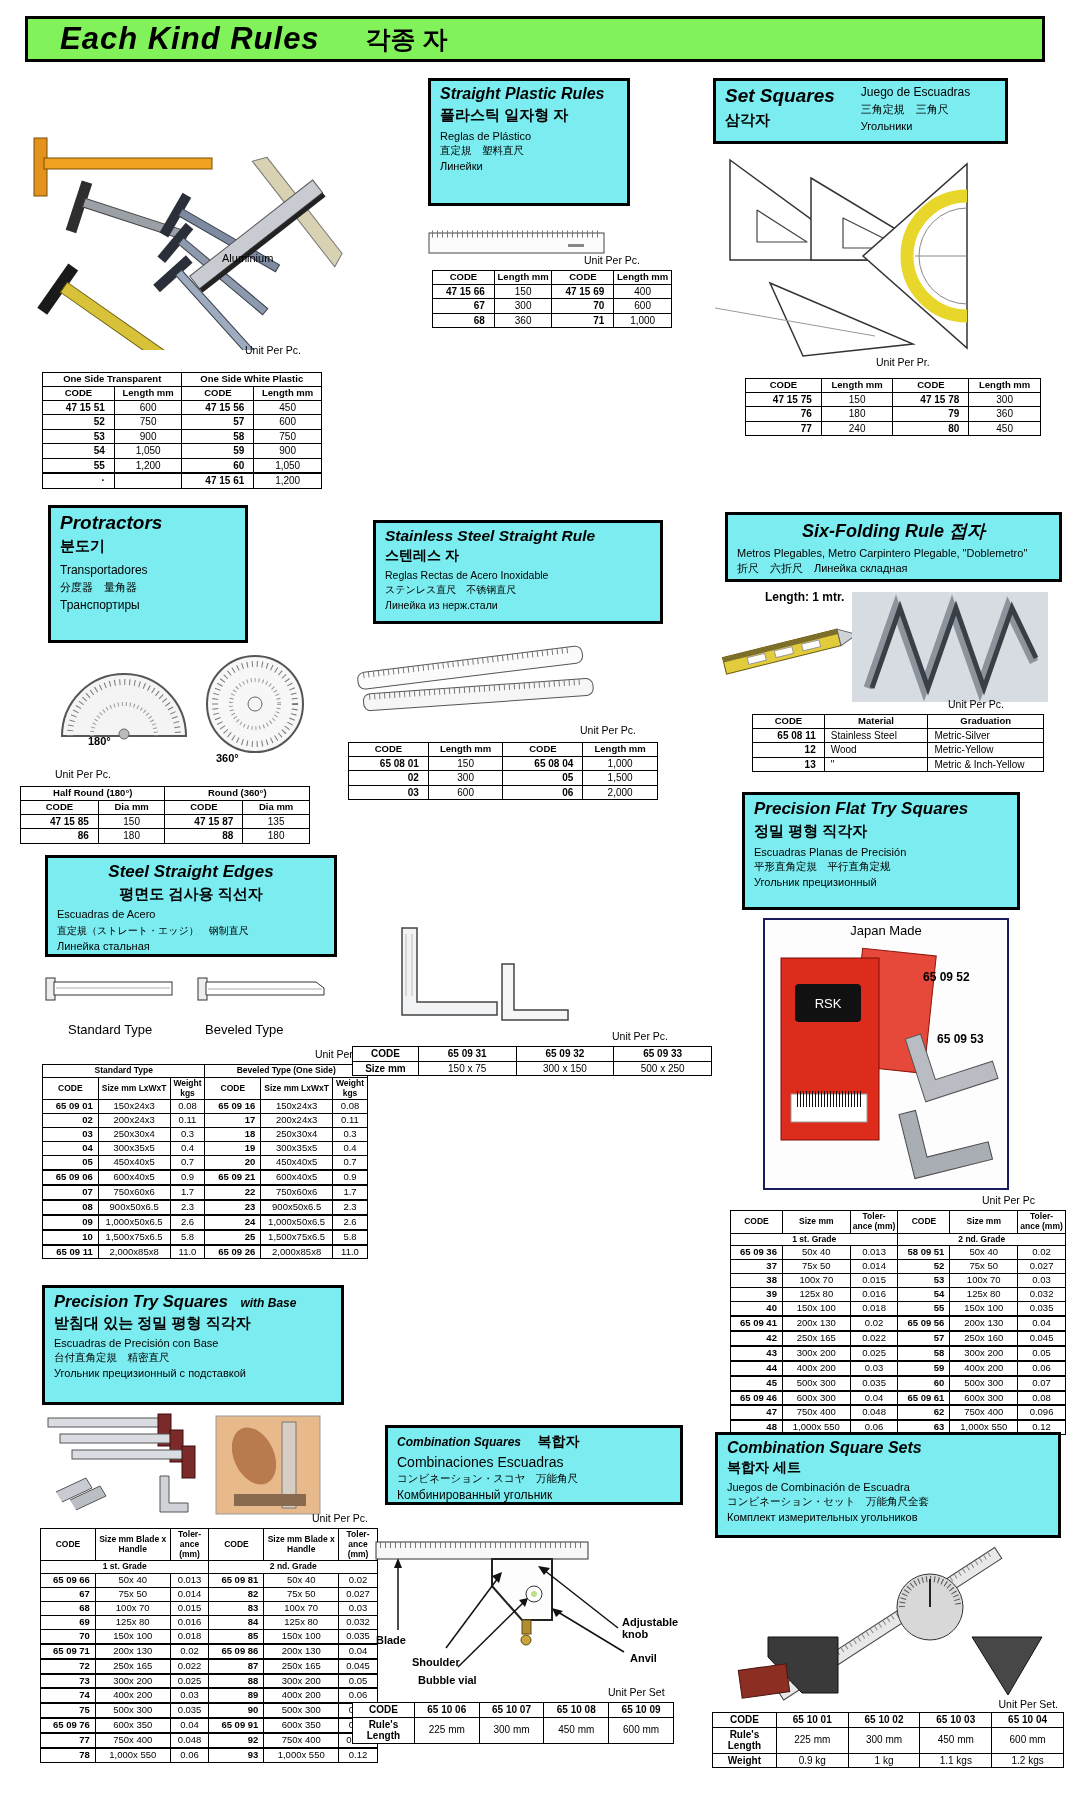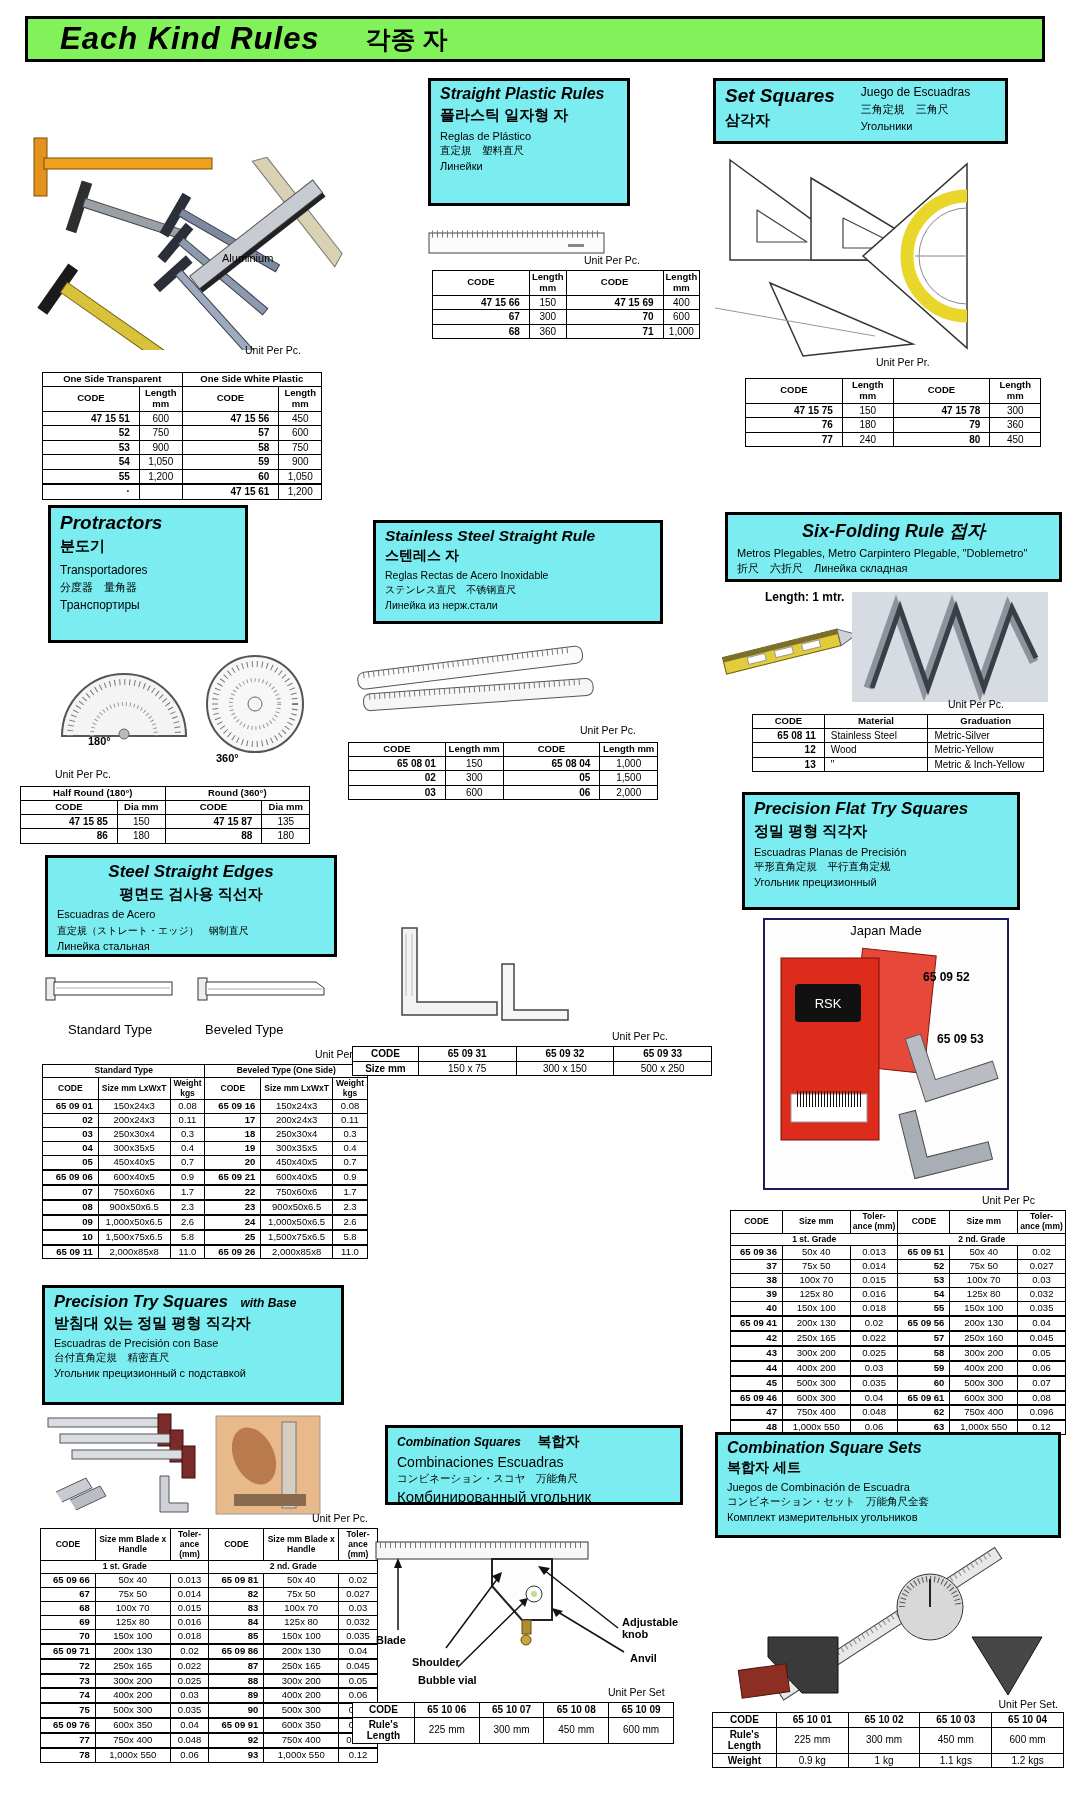--- a/index.html
+++ b/index.html
@@ -13,21 +13,21 @@
   .ttl{font-weight:bold;font-style:italic;}
   .ko{font-weight:bold;}
   .sub{font-weight:normal;}
   .hrow{display:flex;align-items:baseline;gap:14px;}
   .unit{font-size:10.5px;}
   .cap{font-size:11px;}
   .tbl{border-collapse:collapse;font-size:10px;background:#fff;}
   .tbl th,.tbl td{border:1px solid #000;text-align:center;vertical-align:middle;padding:1px 2px;line-height:1.15;}
   .tbl th{font-weight:bold;font-size:9.5px;}
   .tbl tbody+tbody td{border-top:2px solid #000;}
-  .tbl4 td:nth-child(1),.tbl4 td:nth-child(3){font-weight:bold;text-align:right;padding-right:9px;white-space:nowrap;padding-left:48px;}
+  .tbl4 td:nth-child(1),.tbl4 td:nth-child(3){font-weight:bold;text-align:right;padding-right:9px;white-space:nowrap;}
   .tbl6 td:nth-child(1),.tbl6 td:nth-child(4){font-weight:bold;text-align:right;padding-right:5px;white-space:nowrap;}
   .tbl6{font-size:9.5px;}
   .tbl6 th{font-size:8.5px;}
   .tblmat td:nth-child(1){font-weight:bold;text-align:right;padding-right:8px;}
   .tblmat td:nth-child(2),.tblmat td:nth-child(3){text-align:left;padding-left:6px;}
   .firstcol tr td:first-child{font-weight:bold;}
   .firstrow tr:first-child td{font-weight:bold;}
   .rt{text-align:right;}
   svg{display:block;}
 </style>
@@ -487,21 +487,21 @@
       <tr>
         <th colspan="3">1 st. Grade</th>
         <th colspan="3">2 nd. Grade</th>
       </tr>
     </thead>
     <tbody>
         <tr>
           <td>65 09 36</td>
           <td>50x 40</td>
           <td>0.013</td>
-          <td>65 09 51</td>
+          <td>58 09 51</td>
           <td>50x 40</td>
           <td>0.02</td>
         </tr>
         <tr>
           <td>37</td>
           <td>75x 50</td>
           <td>0.014</td>
           <td>52</td>
           <td>75x 50</td>
           <td>0.027</td>
@@ -944,21 +944,21 @@
       </tbody>
   </table>
 
   <div class="abs cyan" style="left:385px;top:1425px;width:298px;height:80px;">
     <div>
       <span class="ttl" style="font-size:12px;">Combination Squares</span>
       <span class="ko" style="font-size:14px;margin-left:12px;">복합자</span>
     </div>
     <div class="sub" style="font-size:14px;margin-top:3px;">Combinaciones Escuadras</div>
     <div class="sub" style="font-size:10.5px;margin-top:2px;">コンビネーション・スコヤ　万能角尺</div>
-    <div class="sub" style="font-size:15px;margin-top:2px;">Комбинированный угольник</div>
+    <div class="sub" style="font-size:12px;margin-top:2px;">Комбинированный угольник</div>
   </div>
 
   <div class="abs" style="left:372px;top:1512px;width:310px;height:175px;">
     <svg viewBox="0 0 310 175" width="310" height="175">
       <rect x="4" y="30" width="212" height="17" fill="#f7f7f7" stroke="#333"></rect>
       <path d="M8,33 h204" stroke="#777" stroke-width="6" stroke-dasharray="1,4" fill="none"></path>
       <polygon points="120,47 180,47 180,108 150,108 120,74" fill="#fdfdfd" stroke="#222" stroke-width="2"></polygon>
       <circle cx="162" cy="82" r="8" fill="#fff" stroke="#333"></circle>
       <circle cx="162" cy="82" r="3" fill="#bde08a"></circle>
       <rect x="150" y="108" width="9" height="14" fill="#b08d2f" stroke="#5f4a12"></rect>

